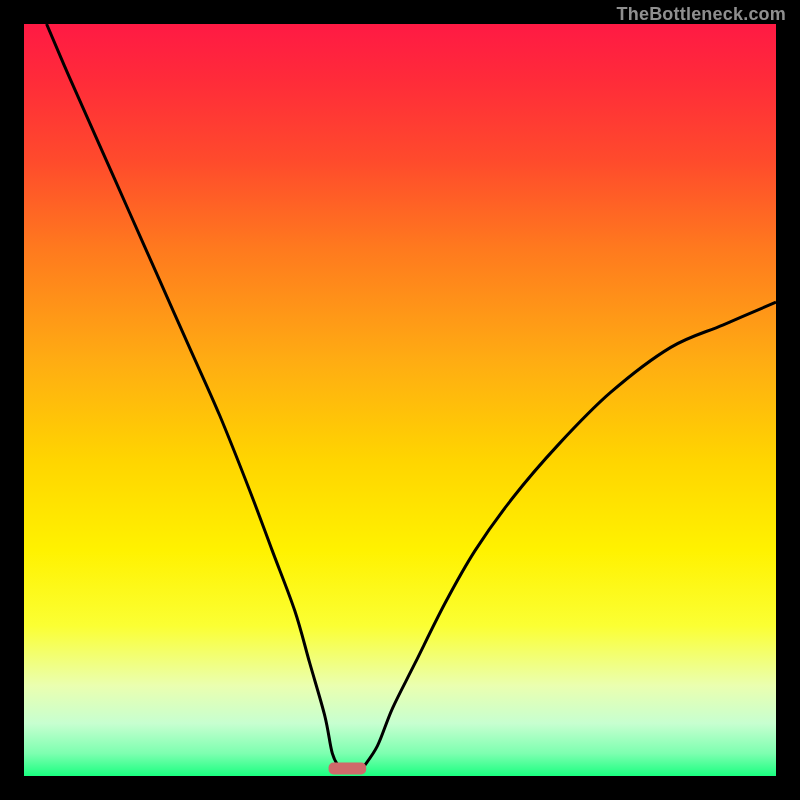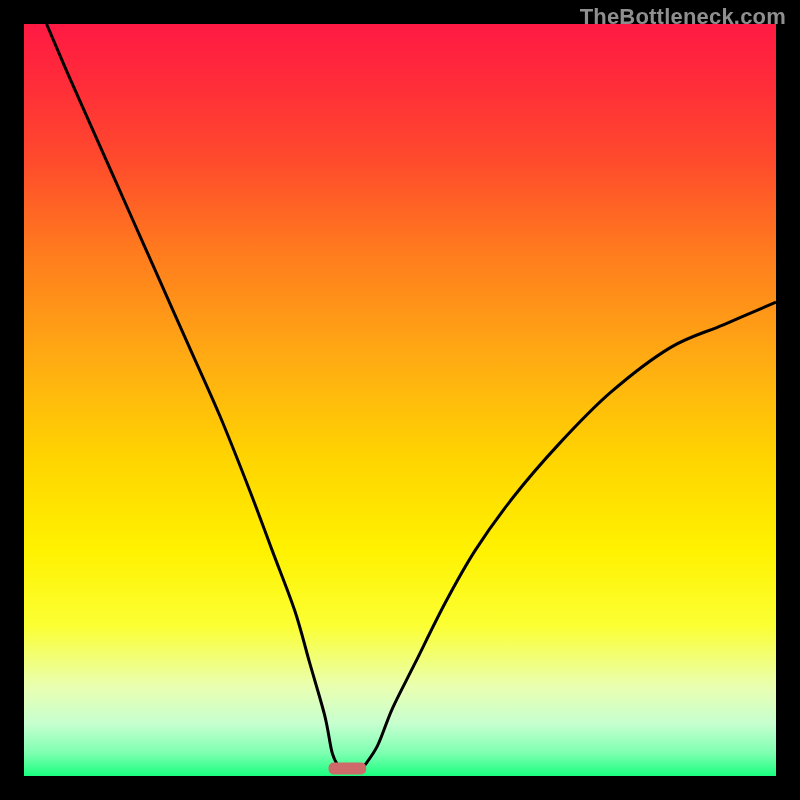--- a/index.html
+++ b/index.html
@@ -21,21 +21,21 @@
     left: 24px;
     top: 24px;
     width: 752px;
     height: 752px;
   }
   .watermark {
     position: absolute;
     top: 4px;
     right: 14px;
     font-family: Arial, Helvetica, sans-serif;
-    font-size: 22px;
+    font-size: 18px;
     font-weight: 600;
     color: #8f8f8f;
     letter-spacing: 0.2px;
     user-select: none;
   }
   svg { display: block; }
 </style>
 </head>
 <body>
 

